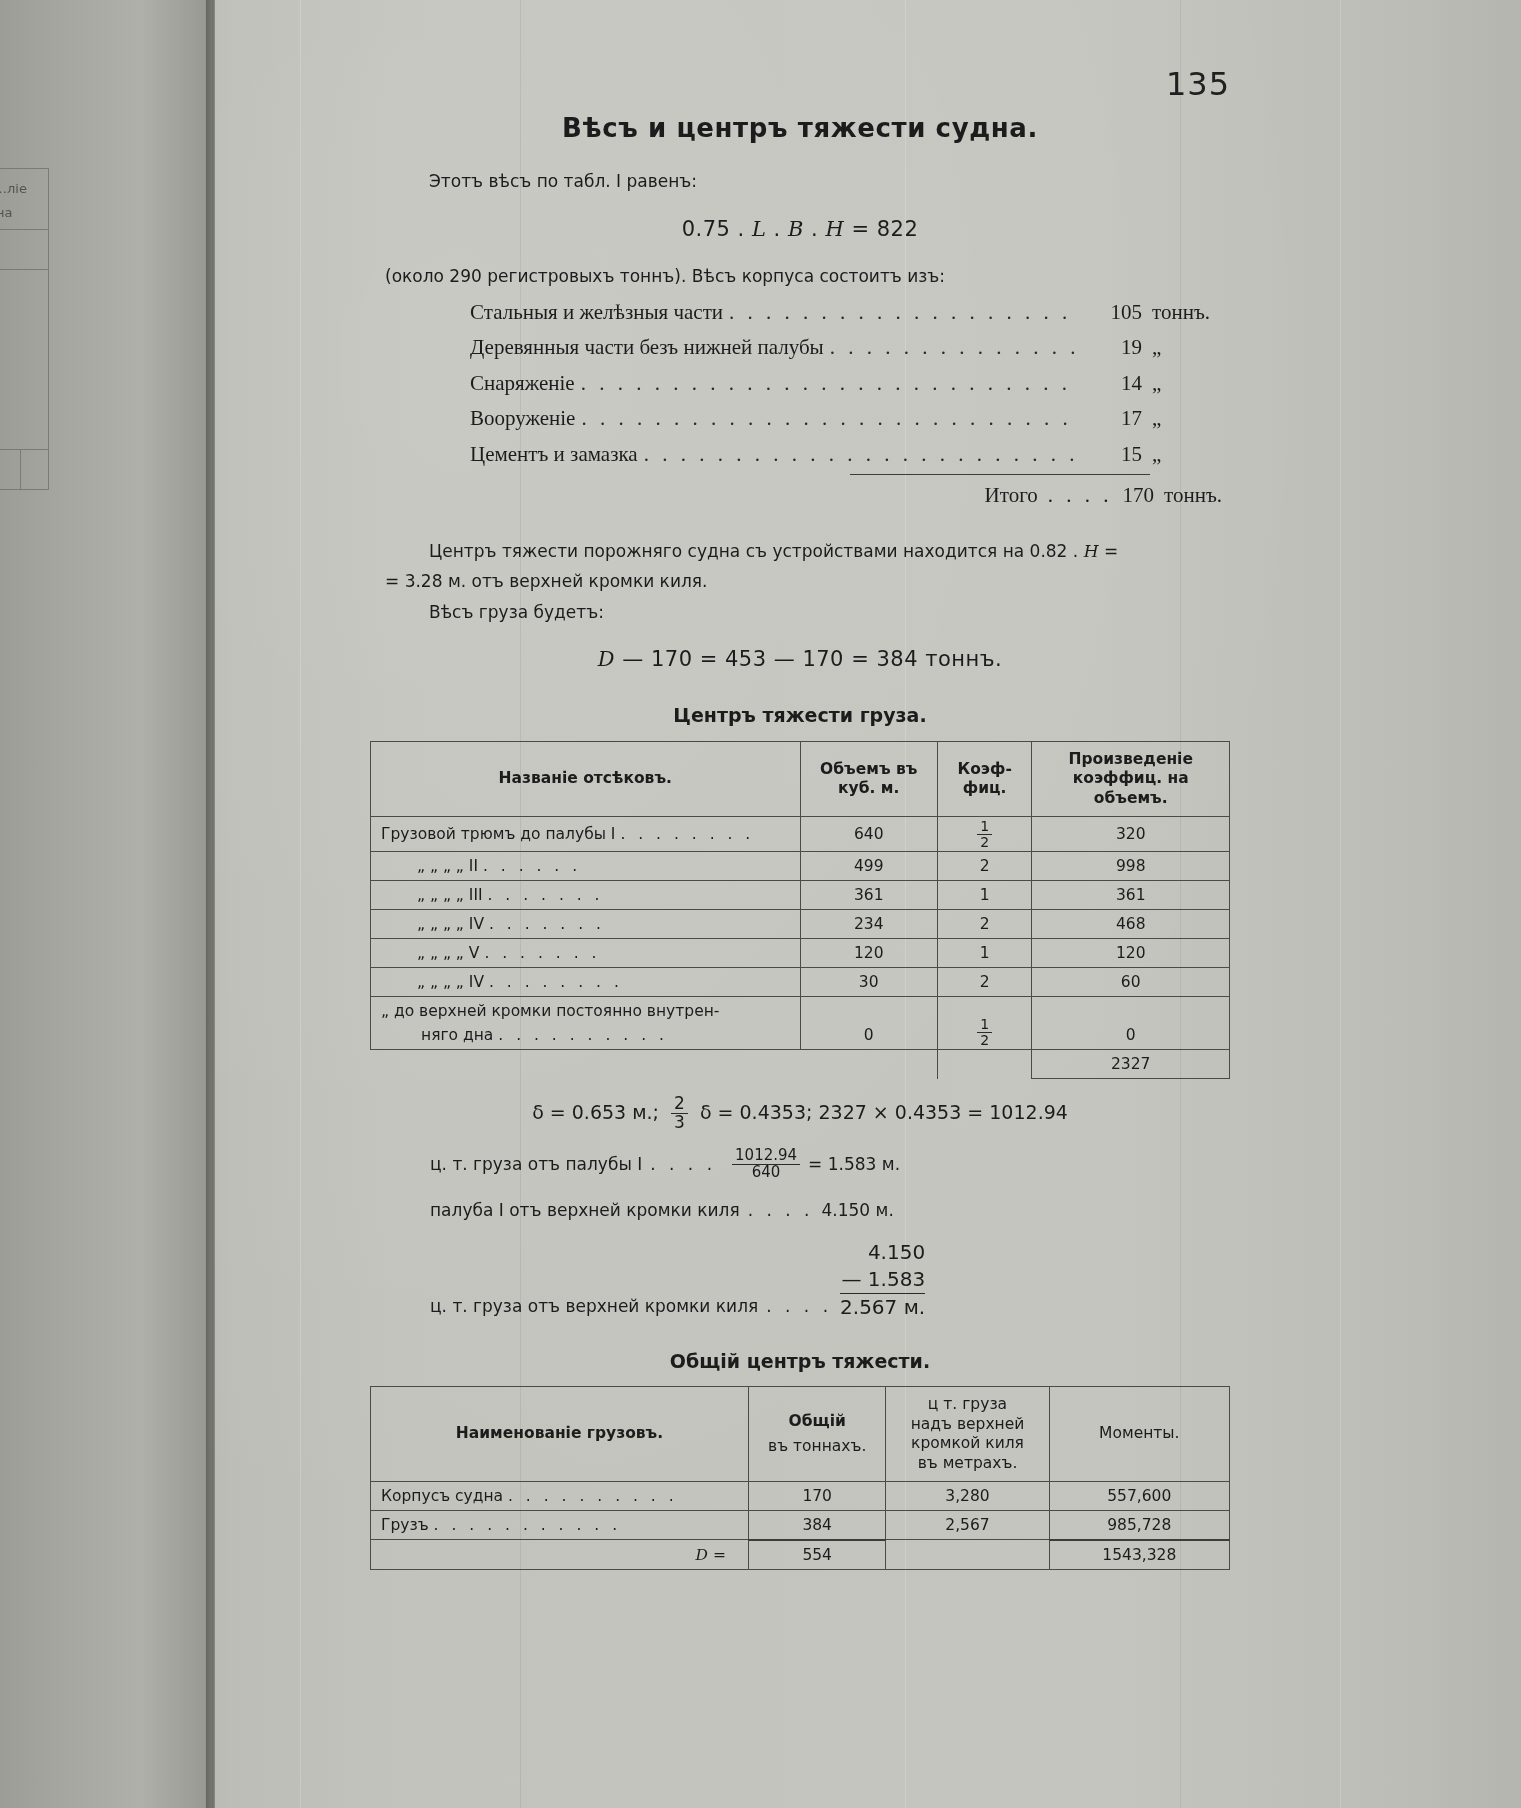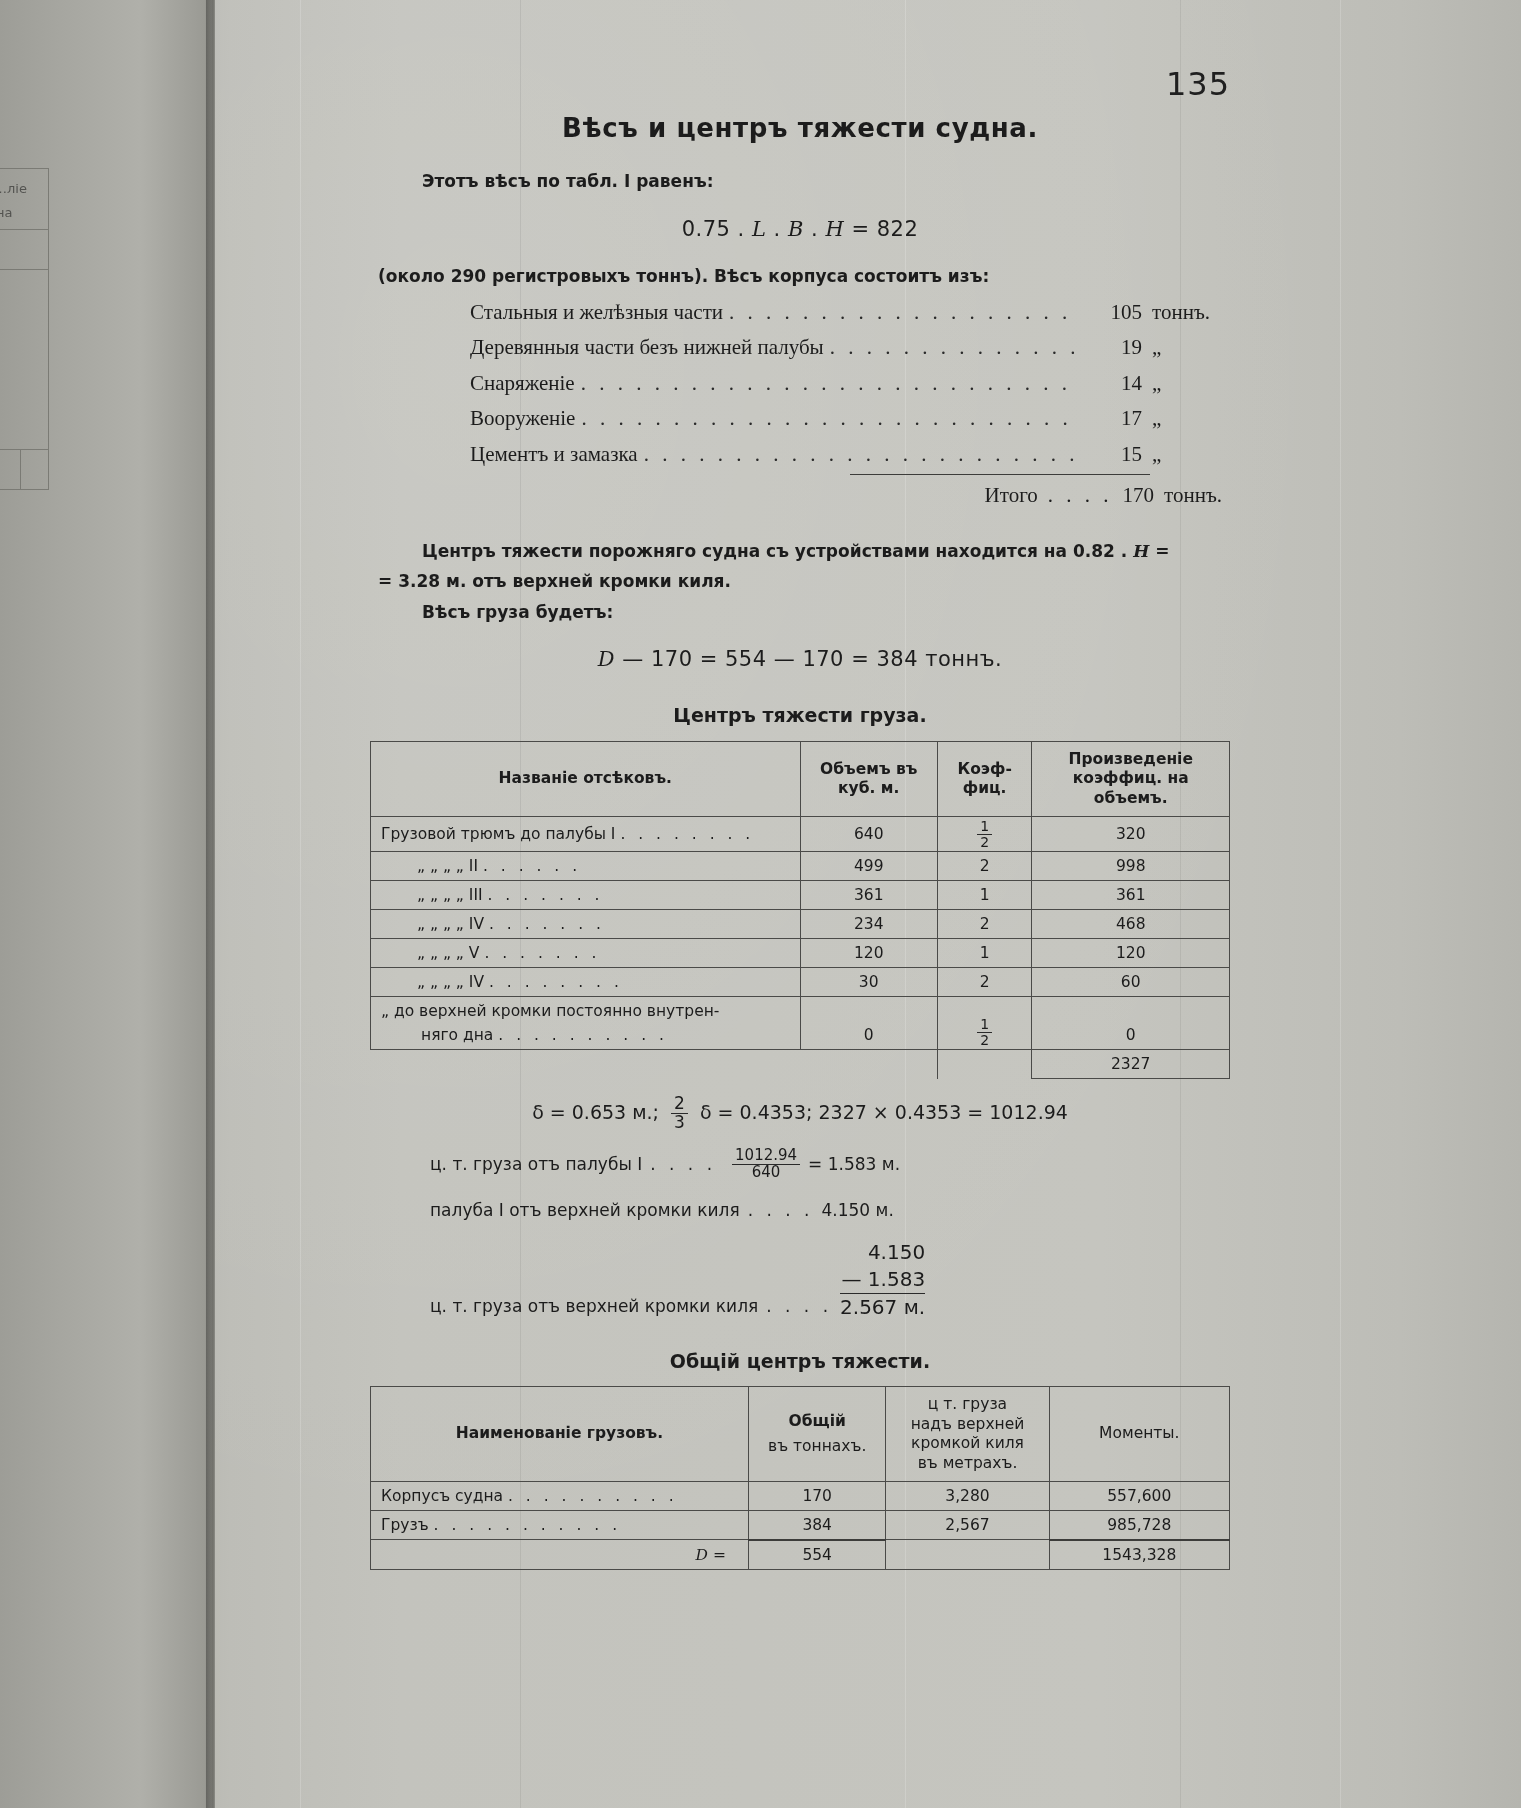--- a/index.html
+++ b/index.html
@@ -88,23 +88,22 @@
 
   h1.title {
     font-size: 26px;
     font-weight: bold;
     text-align: center;
     margin: 48px 0 20px 0;
     letter-spacing: 0.6px;
   }
 
   p.para {
-    margin: 4px 8px;
+    margin: 4px 15px;
     text-align: left;
-    font-weight: bold;
   }
   p.indent { text-indent: 44px; }
 
   .formula {
     text-align: center;
     font-size: 21px;
     margin: 18px 0 18px 0;
     letter-spacing: 0.5px;
   }
   .it { font-style: italic; font-family: "DejaVu Serif", serif; }
@@ -316,21 +315,21 @@
     <p class="para indent">
       <span>Центръ тяжести порожняго судна съ устройствами находится на 0.82 .</span>
       <span class="it">H</span>
       <span>=</span>
     </p>
     <p class="para">= 3.28 м. отъ верхней кромки киля.</p>
     <p class="para indent">Вѣсъ груза будетъ:</p>
 
     <div class="formula">
       <span class="it">D</span>
-      <span>— 170 = 554 — 170 = 384  тоннъ.</span>
+      <span>— 170 = 453 — 170 = 384  тоннъ.</span>
     </div>
 
     <h2 class="sub">Центръ тяжести груза.</h2>
 
     <table class="tbl t1">
       <thead>
         <tr>
           <th style="width:50%;">Названіе отсѣковъ.</th>
           <th style="width:16%;">
             <div>Объемъ въ</div>

